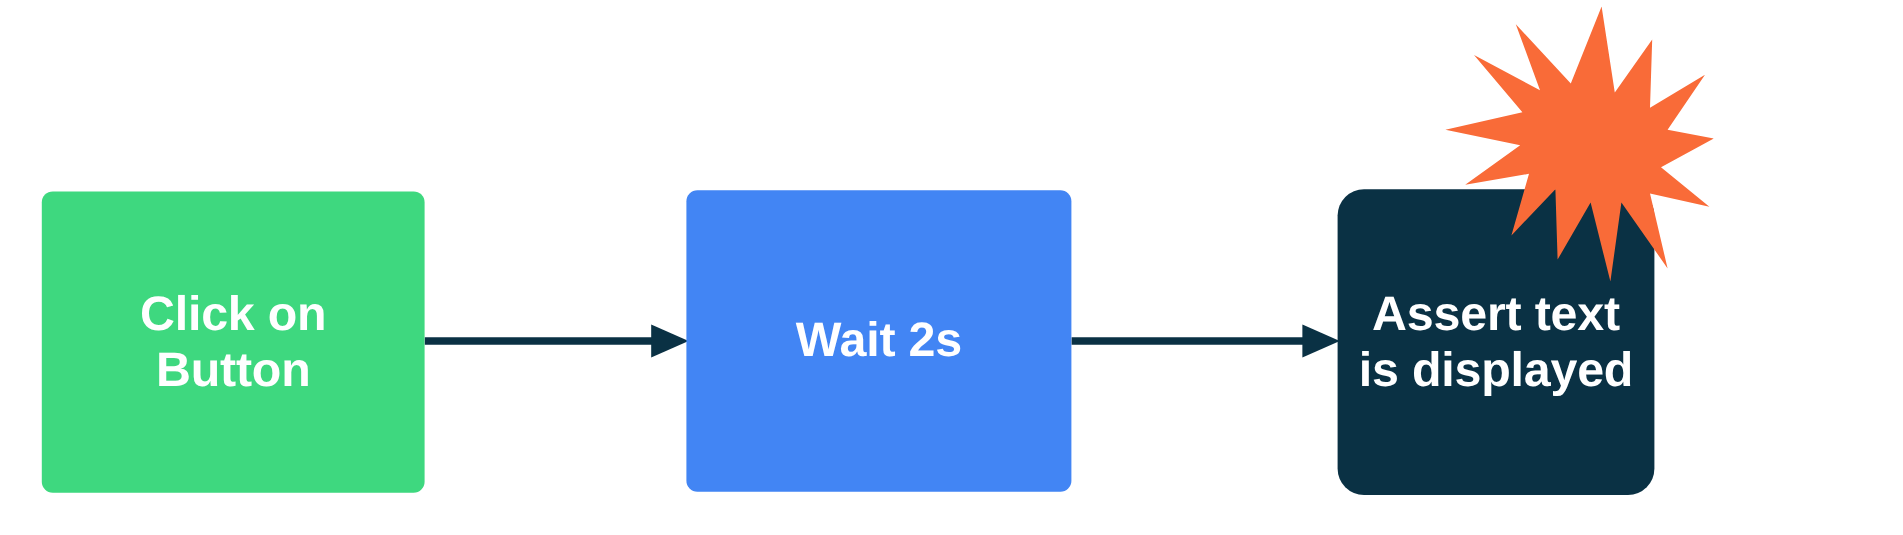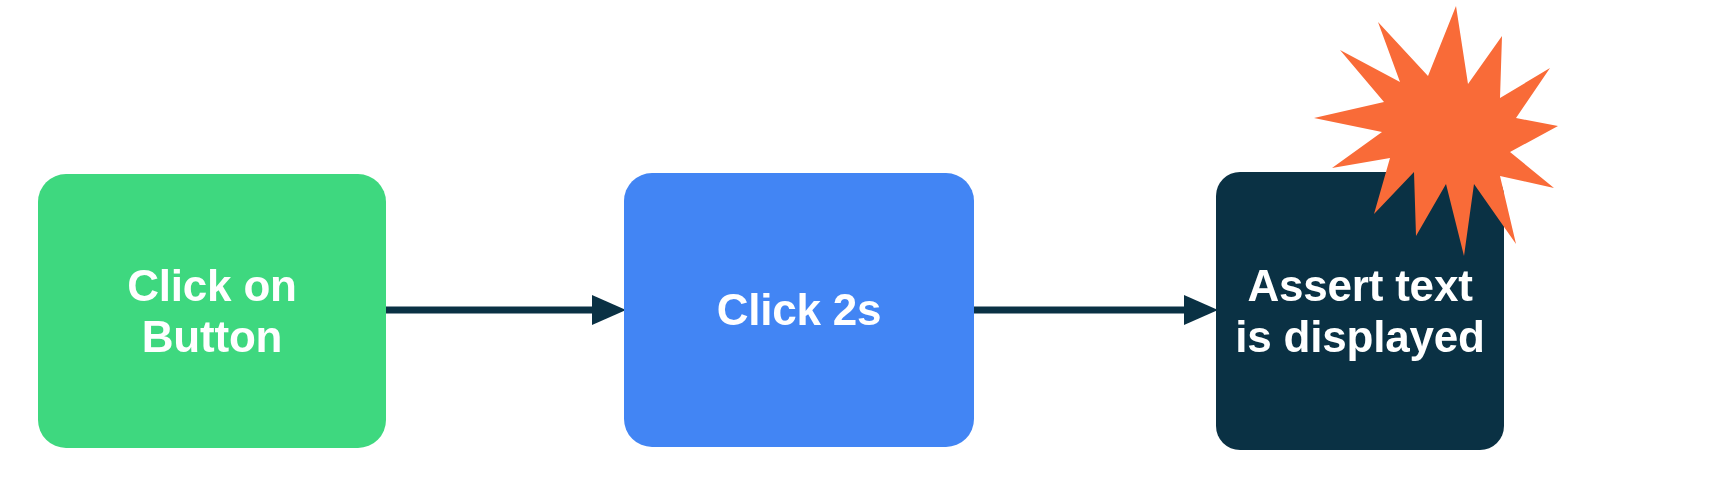--- a/index.html
+++ b/index.html
@@ -16,21 +16,21 @@
     overflow: hidden;
     font-family: "Liberation Sans", sans-serif;
   }
 
   .node {
     position: absolute;
     display: flex;
     align-items: center;
     justify-content: center;
     box-sizing: border-box;
-    border-radius: 28px;
+    border-radius: 10px;
     text-align: center;
   }
   .node-label {
     color: #ffffff;
     font-family: "Liberation Sans", sans-serif;
     font-weight: bold;
     font-size: 44px;
     line-height: 1.16;
     letter-spacing: -0.2px;
     white-space: pre-line;
@@ -105,21 +105,21 @@
   </div>
 
   <div class="connector" id="connector-1">
     <svg width="240" height="40" viewBox="0 0 240 40" aria-hidden="true">
       <line x1="0" y1="20" x2="208" y2="20" stroke="#0a3144" stroke-width="7"></line>
       <polygon points="206,5 240,20 206,35" fill="#0a3144"></polygon>
     </svg>
   </div>
 
   <div class="node" id="node-wait" style="background: rgb(66, 133, 244);">
-    <span class="node-label" style="color: rgb(255, 255, 255);">Click 2s</span>
+    <span class="node-label" style="color: rgb(255, 255, 255);">Wait 2s</span>
   </div>
 
   <div class="connector" id="connector-2">
     <svg width="244" height="40" viewBox="0 0 244 40" aria-hidden="true">
       <line x1="0" y1="20" x2="212" y2="20" stroke="#0a3144" stroke-width="7"></line>
       <polygon points="210,5 244,20 210,35" fill="#0a3144"></polygon>
     </svg>
   </div>
 
   <div class="node" id="node-assert" style="background: rgb(10, 49, 68);">

